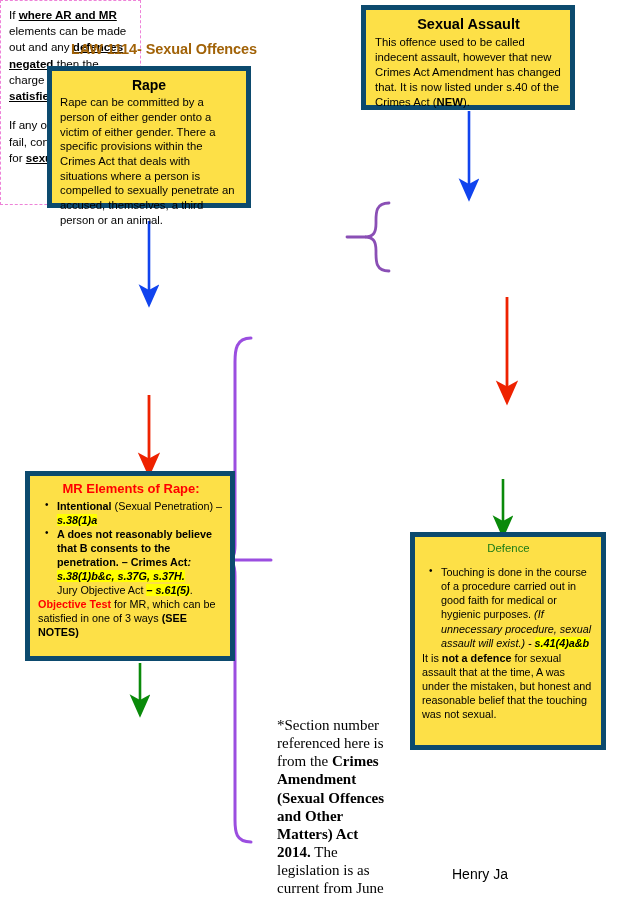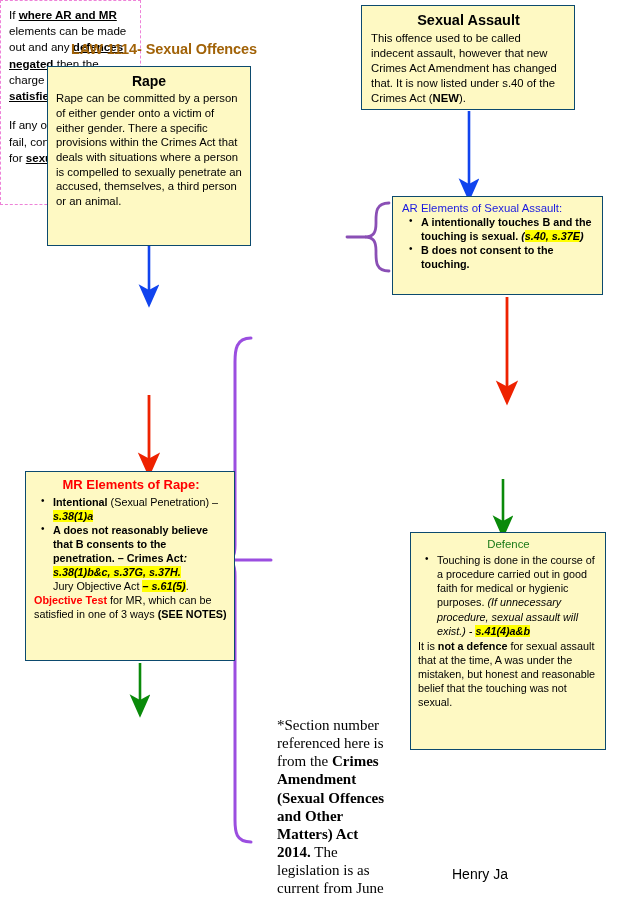--- a/index.html
+++ b/index.html
@@ -17,43 +17,43 @@
   .canvas {
     position: absolute;
     left: 0; top: 0;
     width: 617px;
     height: 899px;
     overflow: hidden;
   }
   .node {
     position: absolute;
     box-sizing: border-box;
-    background: #fef9c3;
-    border: 1px solid #0c4a6e;
+    background: #fde047;
+    border: 5px solid #0c4a6e;
     color: #000000;
   }
   .hdr {
     text-align: center;
     font-weight: bold;
   }
   
   #page-title {
     position: absolute;
     left: 47px;
     top: 41px;
     width: 210px;
     text-align: right;
     color: #a16207;
     font-weight: bold;
     font-size: 14.5px;
     letter-spacing: -0.1px;
   }
   
   #rape-box {
-    left: 47px; top: 66px; width: 204px; height: 180px;
+    left: 47px; top: 66px; width: 204px; height: 142px;
     padding: 5px 8px 4px 8px;
     font-size: 11.3px;
     line-height: 1.30;
   }
   #rape-box .hdr { font-size: 14px; margin-bottom: 1px; }
   
   #sexual-assault-box {
     left: 361px; top: 5px; width: 214px; height: 105px;
     padding: 5px 8px 4px 9px;
     font-size: 11.3px;
@@ -99,21 +99,21 @@
   #defence-box {
     left: 410px; top: 532px; width: 196px; height: 218px;
     padding: 4px 6px 4px 7px;
     font-size: 10.8px;
     line-height: 1.31;
   }
   #defence-box .sub-title {
     color: #1a7a18;
     text-align: center;
     font-size: 11.4px;
-    margin-bottom: 1px;
+    margin-bottom: 9px;
   }
   #defence-box .tail {
     margin-top: 1px;
   }
   
   #footnote {
     position: absolute;
     left: 277px; top: 716px; width: 118px;
     font-family: "Liberation Serif", serif;
     font-size: 15px;
@@ -203,32 +203,20 @@
   <div class="node" id="rape-box">
     <div class="hdr">Rape</div>
     <div>Rape can be committed by a person of either gender onto a victim of either gender. There a specific provisions within the Crimes Act that deals with situations where a person is compelled to sexually penetrate an accused, themselves, a third person or an animal.</div>
   </div>
 
   <div class="node" id="sexual-assault-box">
     <div class="hdr">Sexual Assault</div>
     <div><span>This offence used to be called indecent assault, however that new Crimes Act Amendment has changed that. It is now listed under s.40 of the Crimes Act (</span><b>NEW</b><span>).</span></div>
   </div>
 
-  <div class="node" id="ar-box">
-    <div class="sub-title">AR Elements of Sexual Assault:</div>
-    <ul class="b">
-      <li>
-        <b>A intentionally touches B and the touching is sexual.</b>
-        <span class="it bold">(</span><span class="hl it bold">s.40, s.37E</span><span class="it bold">)</span>
-      </li>
-      <li>
-        <b>B does not consent to the touching.</b>
-      </li>
-    </ul>
-  </div>
 
   <div class="node" id="mr-box">
     <div class="sub-title bold">MR Elements of Rape:</div>
     <ul class="b">
       <li><b>Intentional</b><span> (Sexual Penetration) – </span><span class="hl it bold">s.38(1)a</span>
       </li>
       <li><b>A does not reasonably believe that B consents to the penetration.</b><b> –  Crimes Act</b><span class="it bold">: </span><span class="hl it bold">s.38(1)b&amp;c, s.37G, s.37H.</span><br><span>Jury Objective Act </span><span class="hl it bold">– s.61(5)</span><span>.</span>
       </li>
     </ul>
     <div><b class="red">Objective Test</b><span> for MR, which can be satisfied in one of 3 ways </span><b>(SEE NOTES)</b></div>

